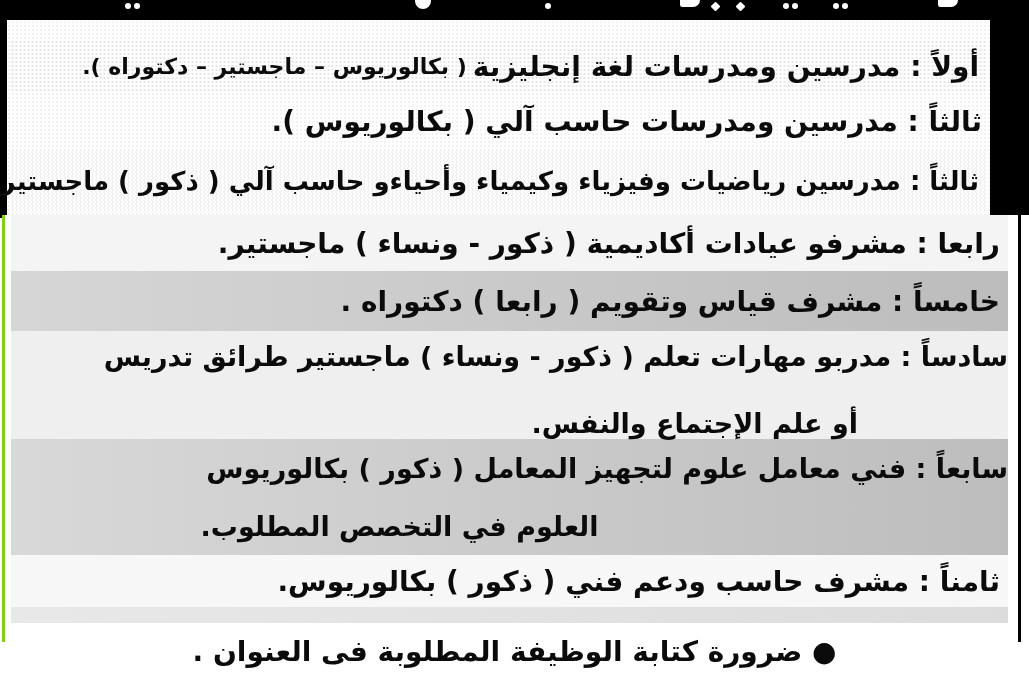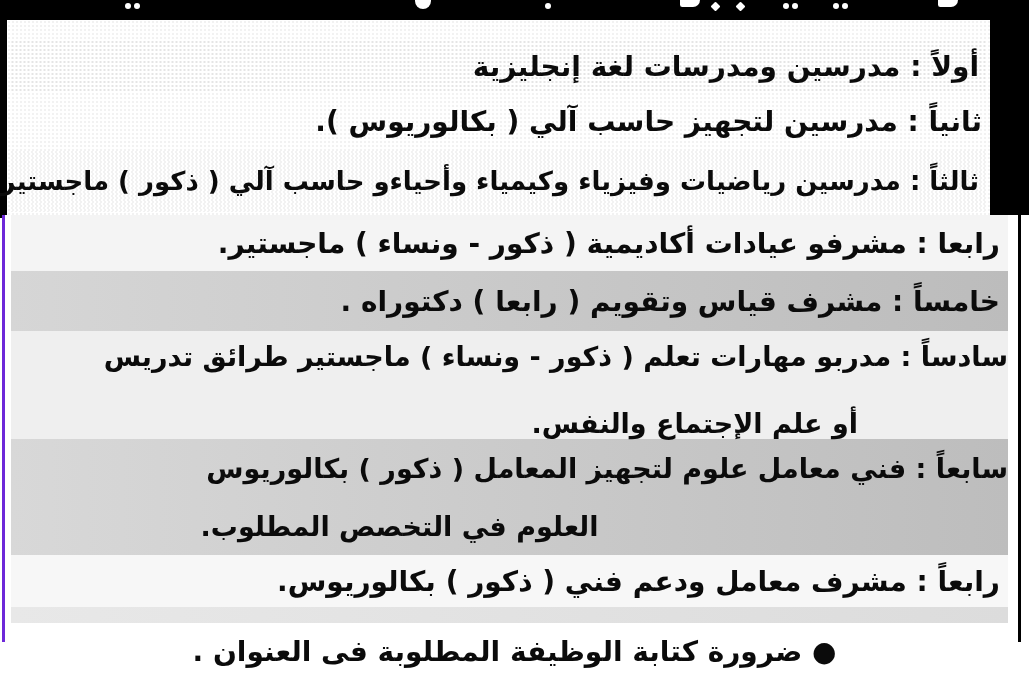--- a/index.html
+++ b/index.html
@@ -37,21 +37,21 @@
   }
   .dotted{background-image:radial-gradient(rgba(0,0,0,0.05) 1px, transparent 1px);background-size:4px 4px;}
   .r1{height:53px;font-size:28px;}
   .r1 .tail{font-size:22px;padding-right:6px;}
   .r2{height:57px;font-size:28px;}
   .r3{height:62px;font-size:26px;}
 
   
   .lowerbox{
     position:absolute;top:215px;left:2px;width:1013px;height:427px;
-    border-left:3px solid #6d28d9;border-right:3px solid #000;background:#fff;
+    border-left:3px solid #84cc16;border-right:3px solid #000;background:#fff;
   }
   .panel{position:absolute;left:6px;top:0;right:10px;height:408px;background:#ededed;}
   .r4{height:56px;font-size:28px;background:#f4f4f4;}
   .r5{height:60px;font-size:28px;background:linear-gradient(to right,#d6d6d6,#bcbcbc);}
   .r6{height:108px;font-size:27px;background:#efefef;flex-direction:column;align-items:stretch;display:flex;gap:8px;}
   .r6 .l1{height:54px;display:flex;align-items:center;}
   .r6 .l2{height:54px;display:flex;align-items:flex-end;padding-right:150px;}
   .r7{height:116px;font-size:27px;background:linear-gradient(to right,#d8d8d8,#bdbdbd);flex-direction:column;align-items:stretch;display:flex;}
   .r7 .l1{height:58px;display:flex;align-items:center;}
   .r7 .l2{height:58px;display:flex;align-items:center;padding-right:220px;justify-content:center;}
@@ -82,24 +82,25 @@
     <span class="frag stroke" style="left:938px"></span>
   </div>
 
   <div class="upper">
     <div class="bar-left"></div>
     <div class="bar-right"></div>
     <div class="upper-inner dotted">
 
       <div class="row band dotted r1">
         <span class="txt">أولاً : مدرسين ومدرسات لغة إنجليزية</span>
+        <span class="tail">( بكالوريوس – ماجستير – دكتوراه ).</span>
       </div>
 
       <div class="row r2">
-        <span class="txt">ثانياً : مدرسين لتجهيز حاسب آلي ( بكالوريوس ).</span>
+        <span class="txt">ثالثاً : مدرسين ومدرسات حاسب آلي ( بكالوريوس ).</span>
       </div>
 
       <div class="row band dotted r3">
         <span class="txt">ثالثاً : مدرسين رياضيات وفيزياء وكيمياء وأحياءو حاسب آلي ( ذكور ) ماجستير.</span>
       </div>
 
     </div>
   </div>
 
   <div class="lowerbox">
@@ -125,21 +126,21 @@
       <div class="r7 dotted" style="font-weight:bold;color:#0b0b0b;white-space:nowrap;">
         <div class="l1">
             <span class="txt">سابعاً : فني معامل علوم لتجهيز المعامل  ( ذكور ) بكالوريوس</span>
           </div>
         <div class="l2">
             <span>العلوم في التخصص المطلوب.</span>
           </div>
       </div>
 
       <div class="row r8">
-        <span class="txt">رابعاً : مشرف معامل ودعم فني  ( ذكور ) بكالوريوس.</span>
+        <span class="txt">ثامناً : مشرف حاسب ودعم فني  ( ذكور ) بكالوريوس.</span>
       </div>
 
       <div class="panel-foot"></div>
 
     </div>
   </div>
 
   <div class="footer-note">
     <span>● ضرورة كتابة الوظيفة المطلوبة فى العنوان .</span>
   </div>

